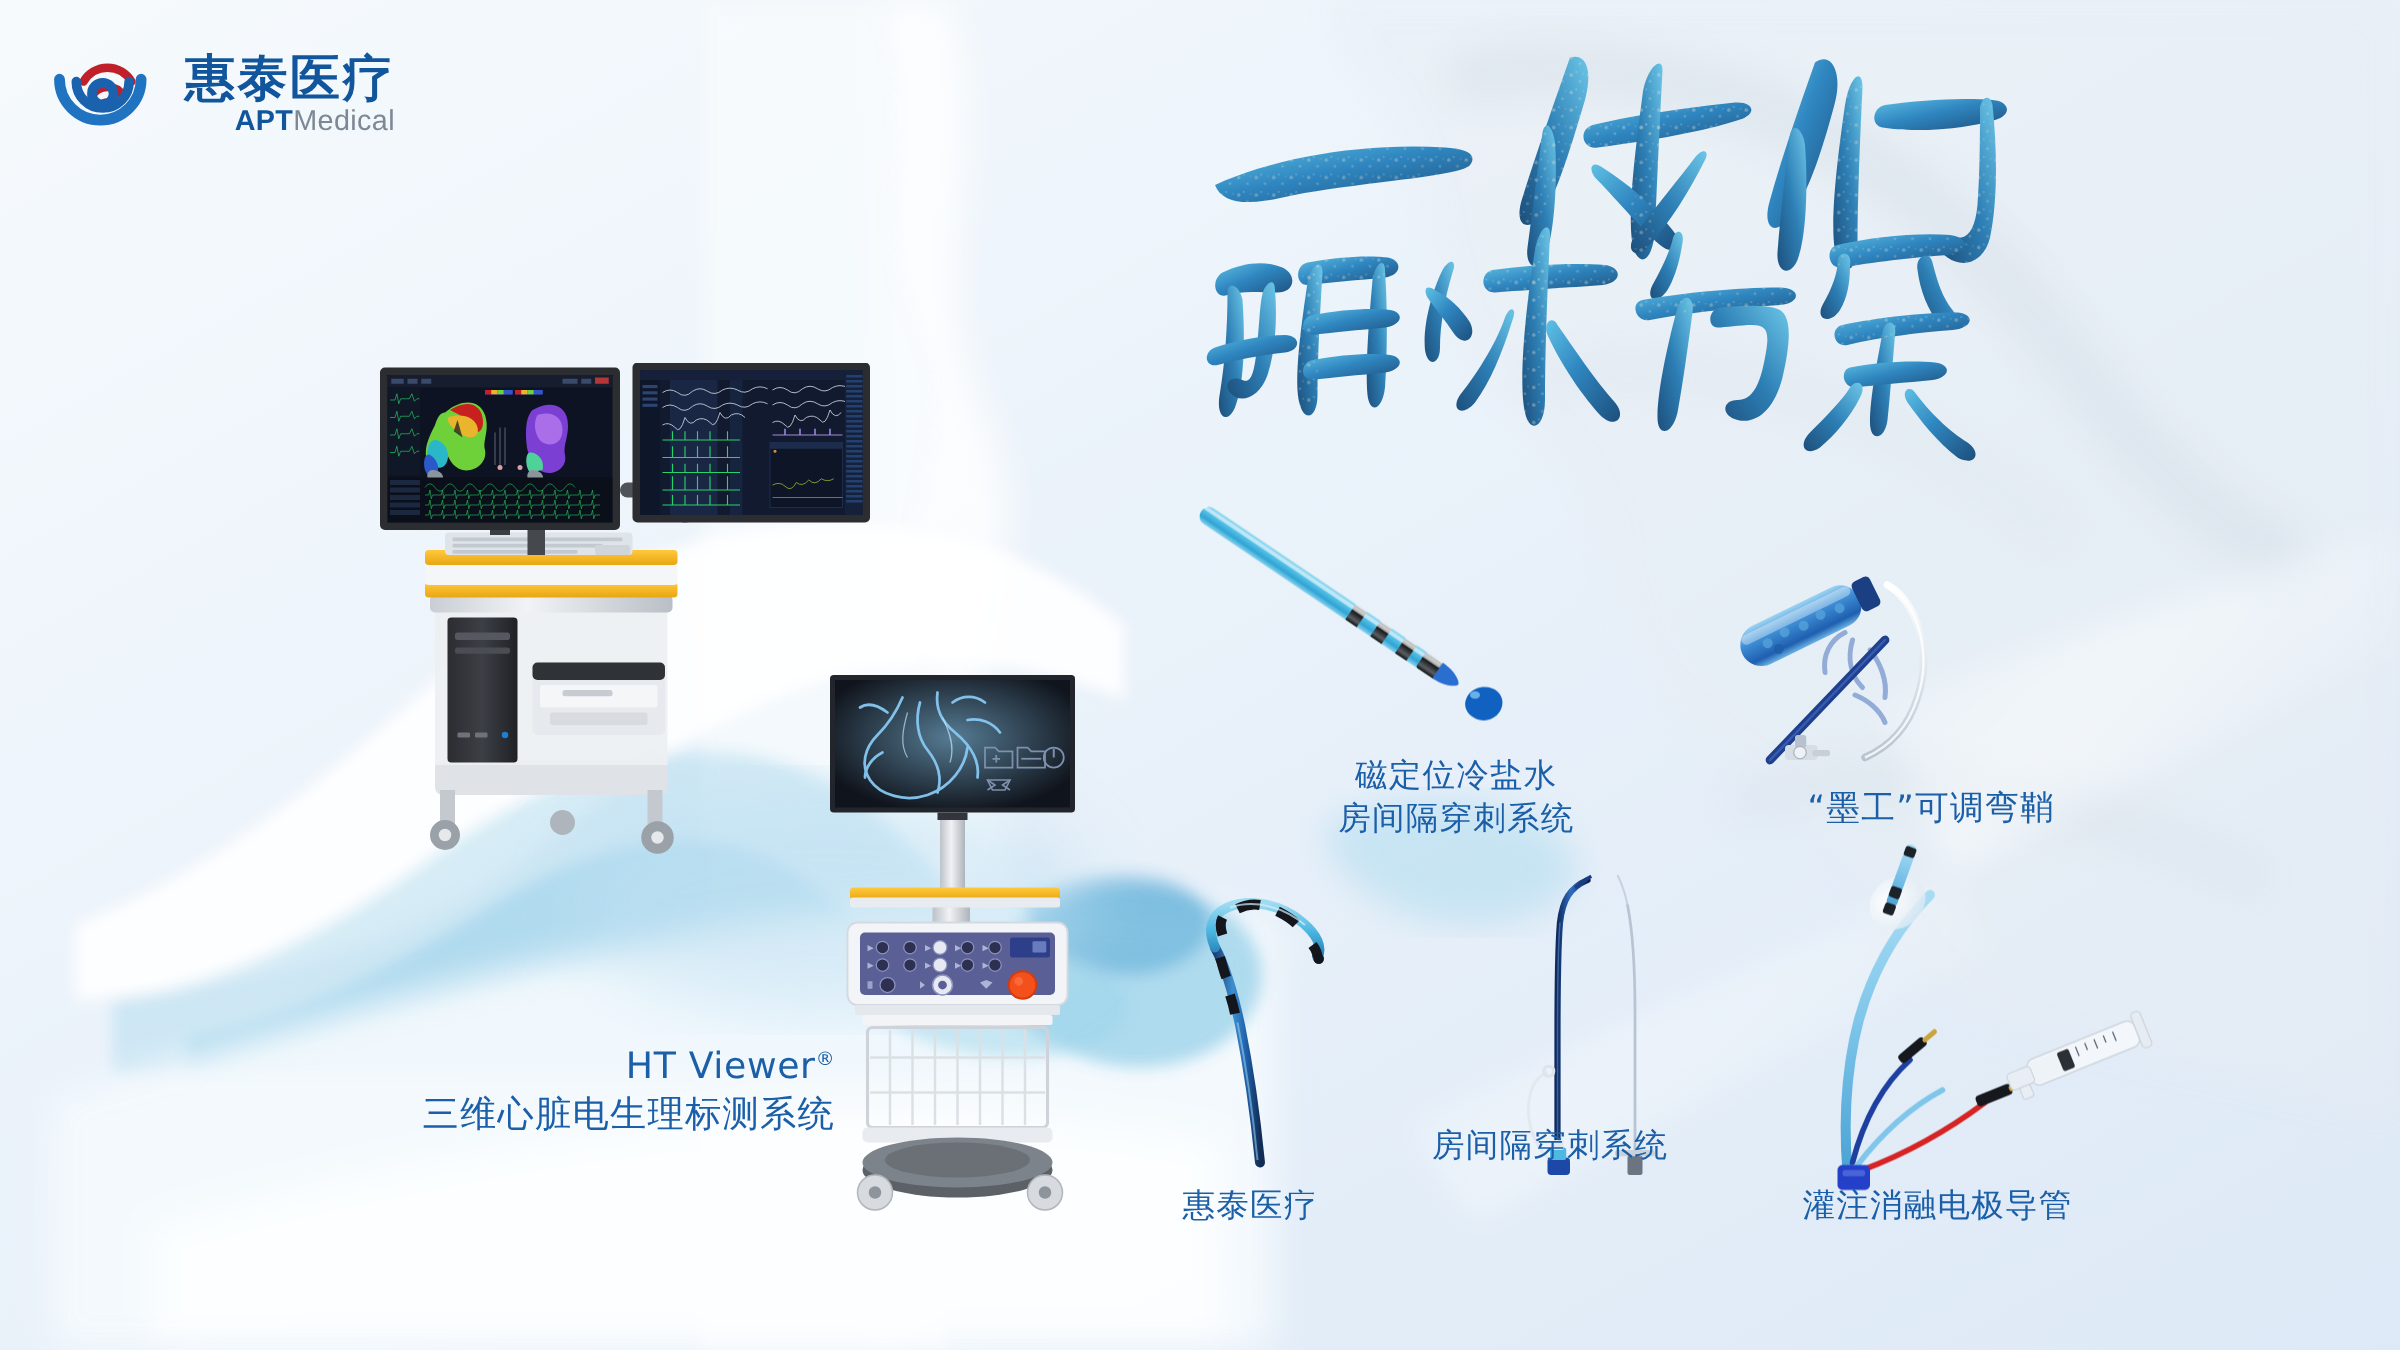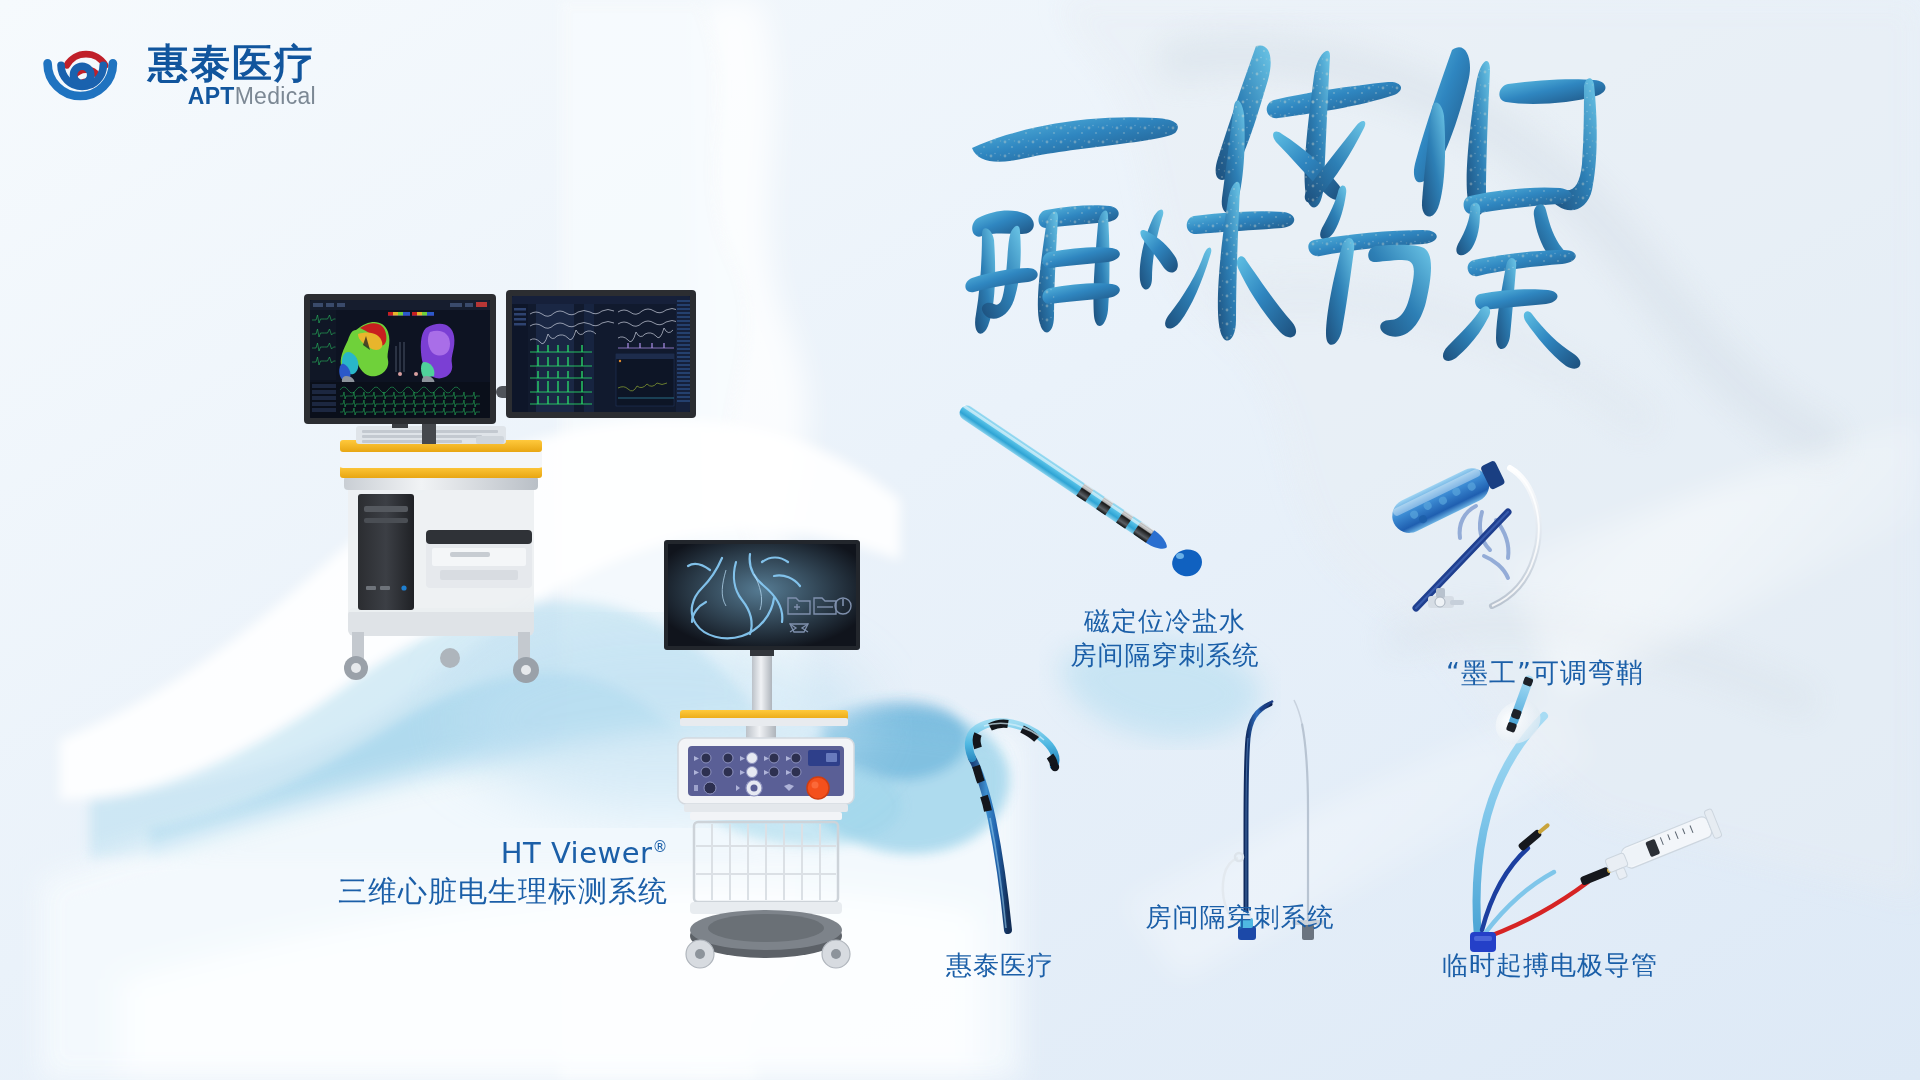--- a/index.html
+++ b/index.html
@@ -734,21 +734,21 @@
     <path d="M108 82 L 16 178" stroke="#1f3f8f" stroke-width="7" stroke-linecap="round"></path>
     <path d="M108 82 L 16 178" stroke="#4a6fc0" stroke-width="2" stroke-linecap="round" opacity=".6"></path>
 
     <g>
       <rect x="28" y="166" width="26" height="12" rx="3" fill="#d6dde5"></rect>
       <rect x="36" y="158" width="9" height="10" rx="2" fill="#b8c2ce"></rect>
       <circle cx="40" cy="172" r="5" fill="#eef2f6" stroke="#aab4c0" stroke-width="1"></circle>
       <rect x="50" y="170" width="14" height="5" rx="2" fill="#c6cfda"></rect>
     </g>
   </svg>
-  <div class="cap big" style="left:1400px;top:656px;width:290px;">“墨工”可调弯鞘</div>
+  <div class="cap big" style="left:1400px;top:630px;width:290px;">“墨工”可调弯鞘</div>
 
   <svg class="dev" style="position:absolute;left:930px;top:700px;" width="210" height="230" viewBox="0 0 210 230">
     <defs>
       <linearGradient id="dcShaft" x1="0" y1="0" x2="1" y2="0">
         <stop offset="0" stop-color="#1b3f78"></stop>
           <stop offset=".4" stop-color="#3d8fd0"></stop>
         <stop offset=".7" stop-color="#1f5fa8"></stop>
           <stop offset="1" stop-color="#122d55"></stop>
       </linearGradient>
       <linearGradient id="dcTip" x1="0" y1="0" x2="0" y2="1">
@@ -866,20 +866,20 @@
         <line x1="224" y1="164" x2="224" y2="172"></line>
       </g>
       <rect x="242" y="156" width="8" height="30" rx="3" fill="#e6ecf2" stroke="#ccd5de" stroke-width="1"></rect>
       <rect x="132" y="164" width="20" height="14" rx="3" fill="#e9eef4" stroke="#ccd5de" stroke-width="1"></rect>
       <rect x="138" y="178" width="9" height="10" rx="2" fill="#e9eef4" stroke="#ccd5de" stroke-width="1"></rect>
     </g>
 
     <rect x="0" y="262" width="26" height="20" rx="4" fill="#2440c8"></rect>
     <rect x="4" y="266" width="18" height="5" rx="2" fill="#5a73e0" opacity=".7"></rect>
   </svg>
-  <div class="cap" style="left:1380px;top:948px;width:340px;">临时起搏电极导管</div>
+  <div class="cap" style="left:1380px;top:948px;width:340px;">灌注消融电极导管</div>
 
   <div id="cap-viewer">
     <div class="en"><span>HT Viewer</span><sup>®</sup></div>
     <div class="cn">三维心脏电生理标测系统</div>
   </div>
 
 </div>
 
 </body></html>

